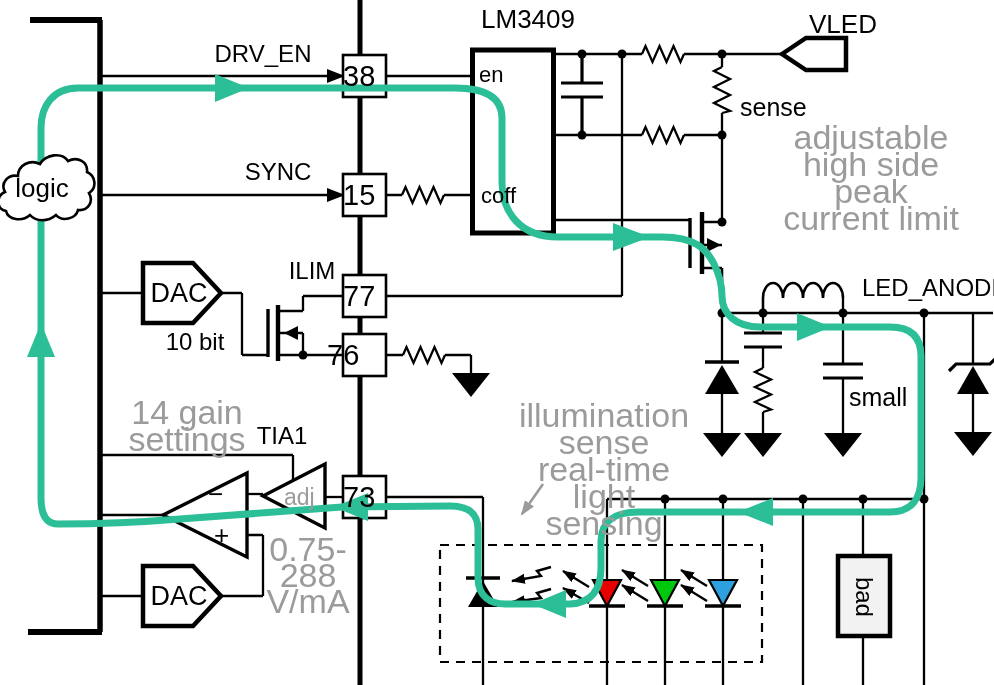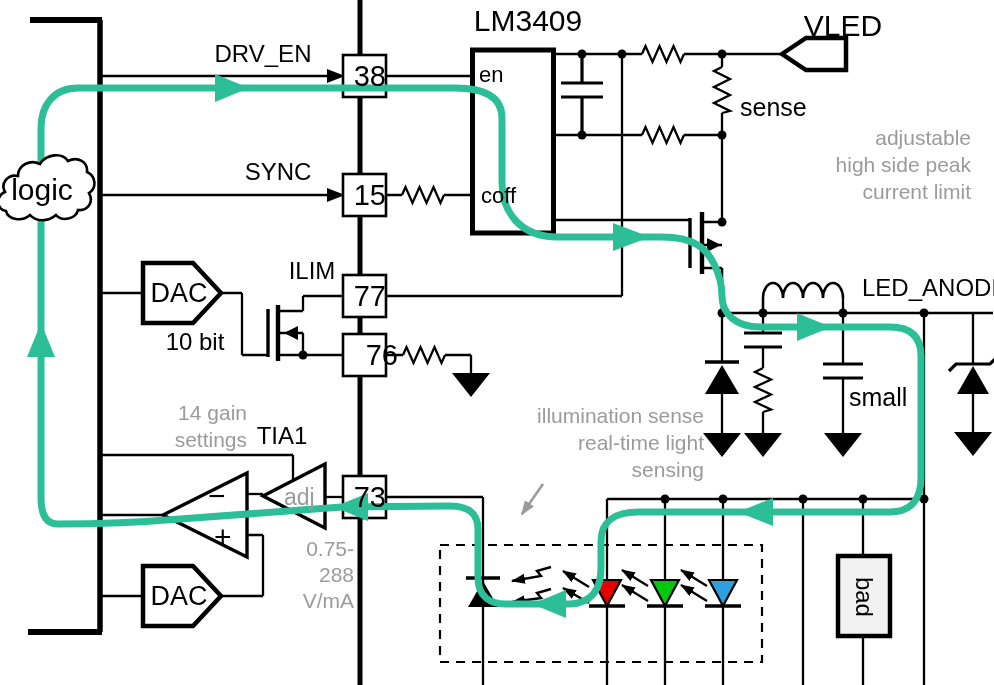--- a/index.html
+++ b/index.html
@@ -2,24 +2,24 @@
 <html><head>
 <meta charset="utf-8">
 <style>
   html,body{margin:0;padding:0;background:#fff;}
   #stage{position:relative;width:994px;height:685px;overflow:hidden;background:#fff;
          font-family:"Liberation Sans",sans-serif;color:#000;}
   #stage svg{position:absolute;left:0;top:0;}
   .lbl{position:absolute;white-space:nowrap;line-height:1.08;}
   .c{text-align:center;}
   .gray{color:#9b9b9b;}
-  .pin-num{position:absolute;width:43px;height:42px;line-height:42px;text-align:right;
+  .pin-num{position:absolute;width:43px;height:42px;line-height:42px;text-align:left;
            font-size:29px;border-radius:17px;}
-  .ann{position:absolute;text-align:right;line-height:27px;font-size:21px;}
-  .s24{font-size:24px;} .s25{font-size:25px;} .s26{font-size:30px;} .s27{font-size:27px;}
+  .ann{position:absolute;text-align:center;line-height:27px;font-size:34px;}
+  .s24{font-size:24px;} .s25{font-size:25px;} .s26{font-size:26px;} .s27{font-size:27px;}
   .s22{font-size:22px;} .s23{font-size:23px;}
   .rot90{transform:rotate(90deg);transform-origin:center center;}
 </style>
 </head>
 <body>
 
 <div id="stage">
 
 <svg width="994" height="685" viewBox="0 0 994 685">
   <defs>
@@ -244,21 +244,21 @@
 <div class="lbl s24 c" style="left:157px;top:329px;width:76px;">10 bit</div>
 <div class="lbl s27 c" style="left:146px;top:582px;width:66px;">DAC</div>
 <div class="lbl s23 gray" style="left:284px;top:485px;">adj</div>
 <div class="lbl s26" style="left:208px;top:480px;">−</div>
 <div class="lbl s26" style="left:214px;top:521px;">+</div>
 <div class="lbl s24 c rot90" style="left:832px;top:584px;width:64px;">bad</div>
 
 <div class="pin-num" style="left:343px;top:55px;">38</div>
 <div class="pin-num" style="left:343px;top:174px;">15</div>
 <div class="pin-num" style="left:343px;top:275px;">77</div>
-<div class="pin-num" style="left:355px;top:334px;">76</div>
+<div class="pin-num" style="left:327px;top:334px;">76</div>
 <div class="pin-num" style="left:343px;top:476px;">73</div>
 
 <div class="ann gray" style="left:771px;top:124px;width:200px;">
   <div>adjustable</div>
   <div>high side peak</div>
   <div>current limit</div>
 </div>
 <div class="ann gray" style="left:504px;top:402px;width:200px;">
   <div>illumination sense</div>
   <div>real-time light</div>

